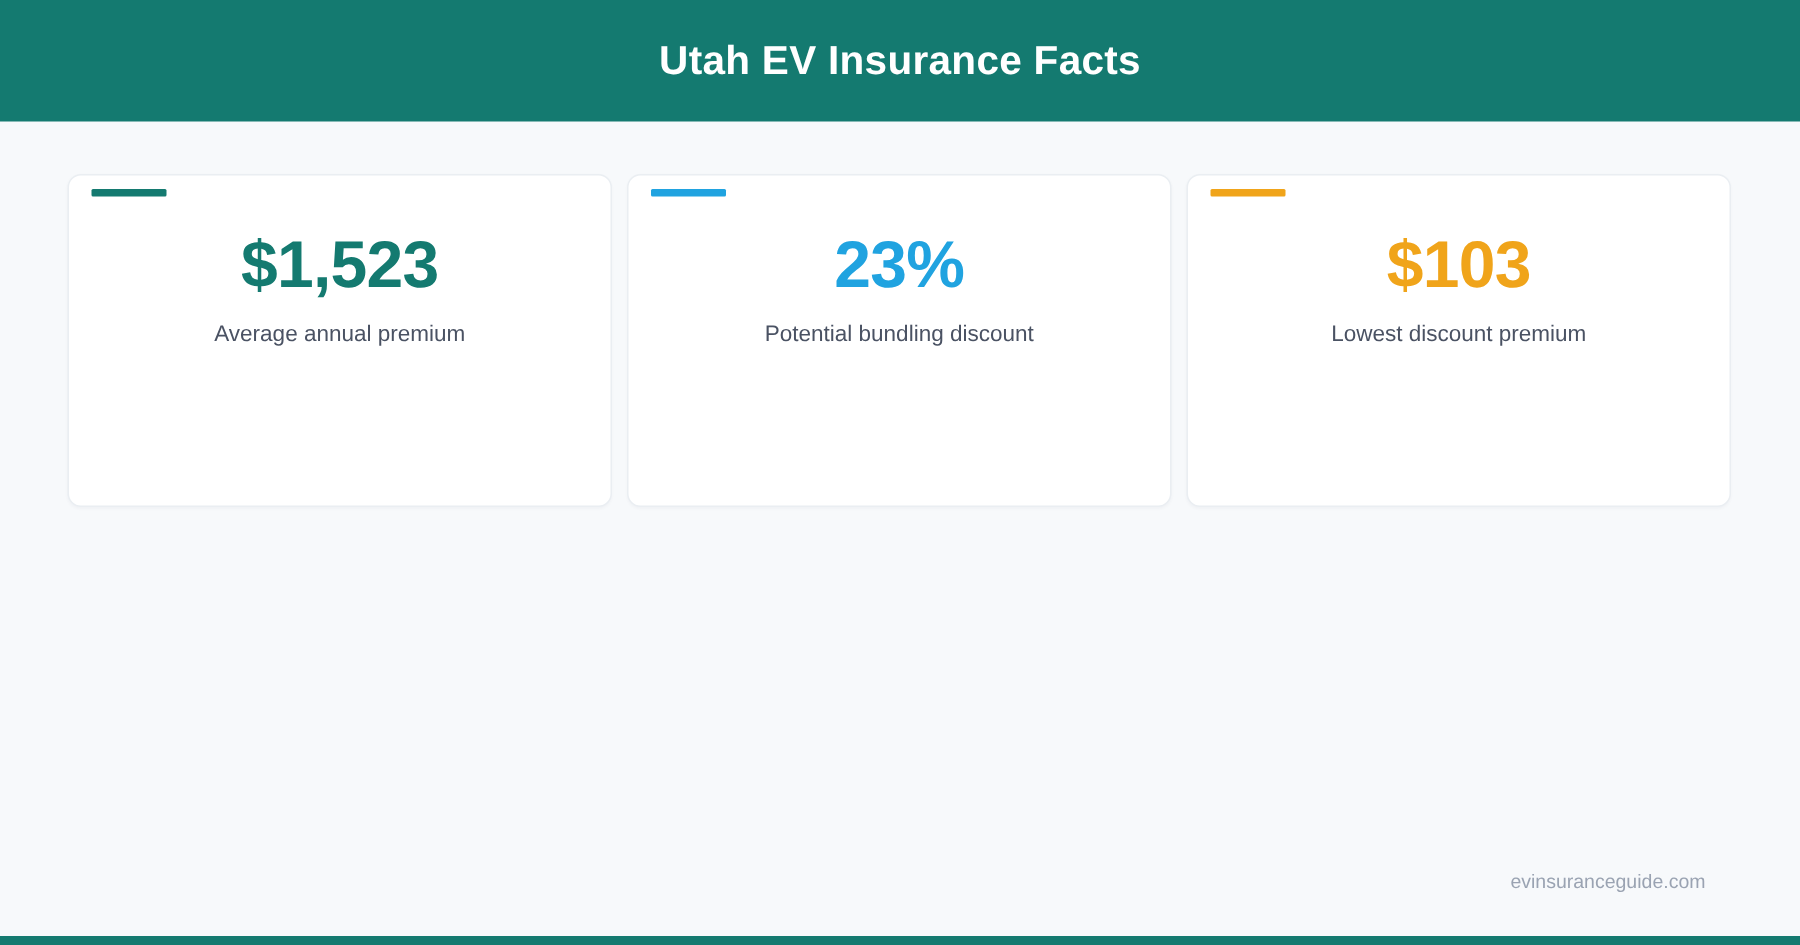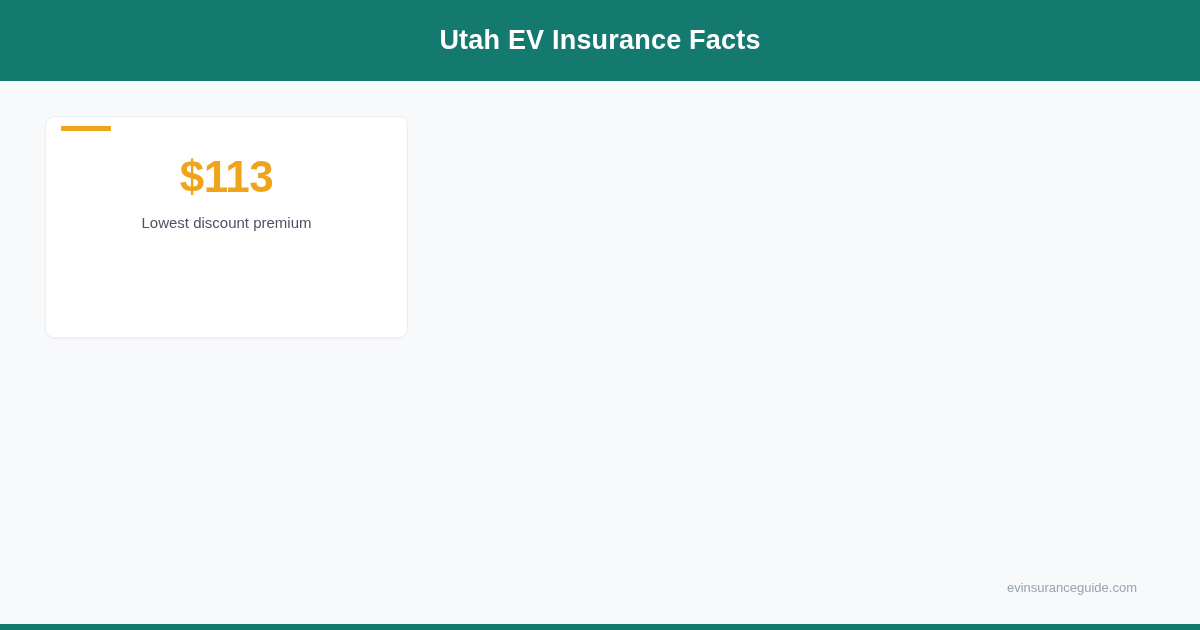--- a/index.html
+++ b/index.html
@@ -122,25 +122,35 @@
 
 <div class="infographic" style="background: rgb(247, 249, 251);">
 
   <div class="header" style="background: rgb(20, 122, 112);">
     <h1 class="header-title" style="color: rgb(255, 255, 255);">Utah EV Insurance Facts</h1>
   </div>
 
   <div class="body-area">
     <div class="card-grid">
 
+      <div class="stat-card">
+        <span class="accent-bar" style="background: rgb(20, 122, 112);"></span>
+        <div class="stat-value" style="color: rgb(20, 122, 112);">$1,523</div>
+        <div class="stat-label">Average annual premium</div>
+      </div>
 
+      <div class="stat-card">
+        <span class="accent-bar" style="background: rgb(32, 163, 224);"></span>
+        <div class="stat-value" style="color: rgb(32, 163, 224);">23%</div>
+        <div class="stat-label">Potential bundling discount</div>
+      </div>
 
       <div class="stat-card">
         <span class="accent-bar" style="background: rgb(240, 164, 26);"></span>
-        <div class="stat-value" style="color: rgb(240, 164, 26);">$113</div>
+        <div class="stat-value" style="color: rgb(240, 164, 26);">$103</div>
         <div class="stat-label">Lowest discount premium</div>
       </div>
 
 
     </div>
 
     <div class="watermark" style="color: rgb(154, 163, 178);">evinsuranceguide.com</div>
   </div>
 
   <div class="footer-bar" style="background: rgb(20, 122, 112);"></div>

